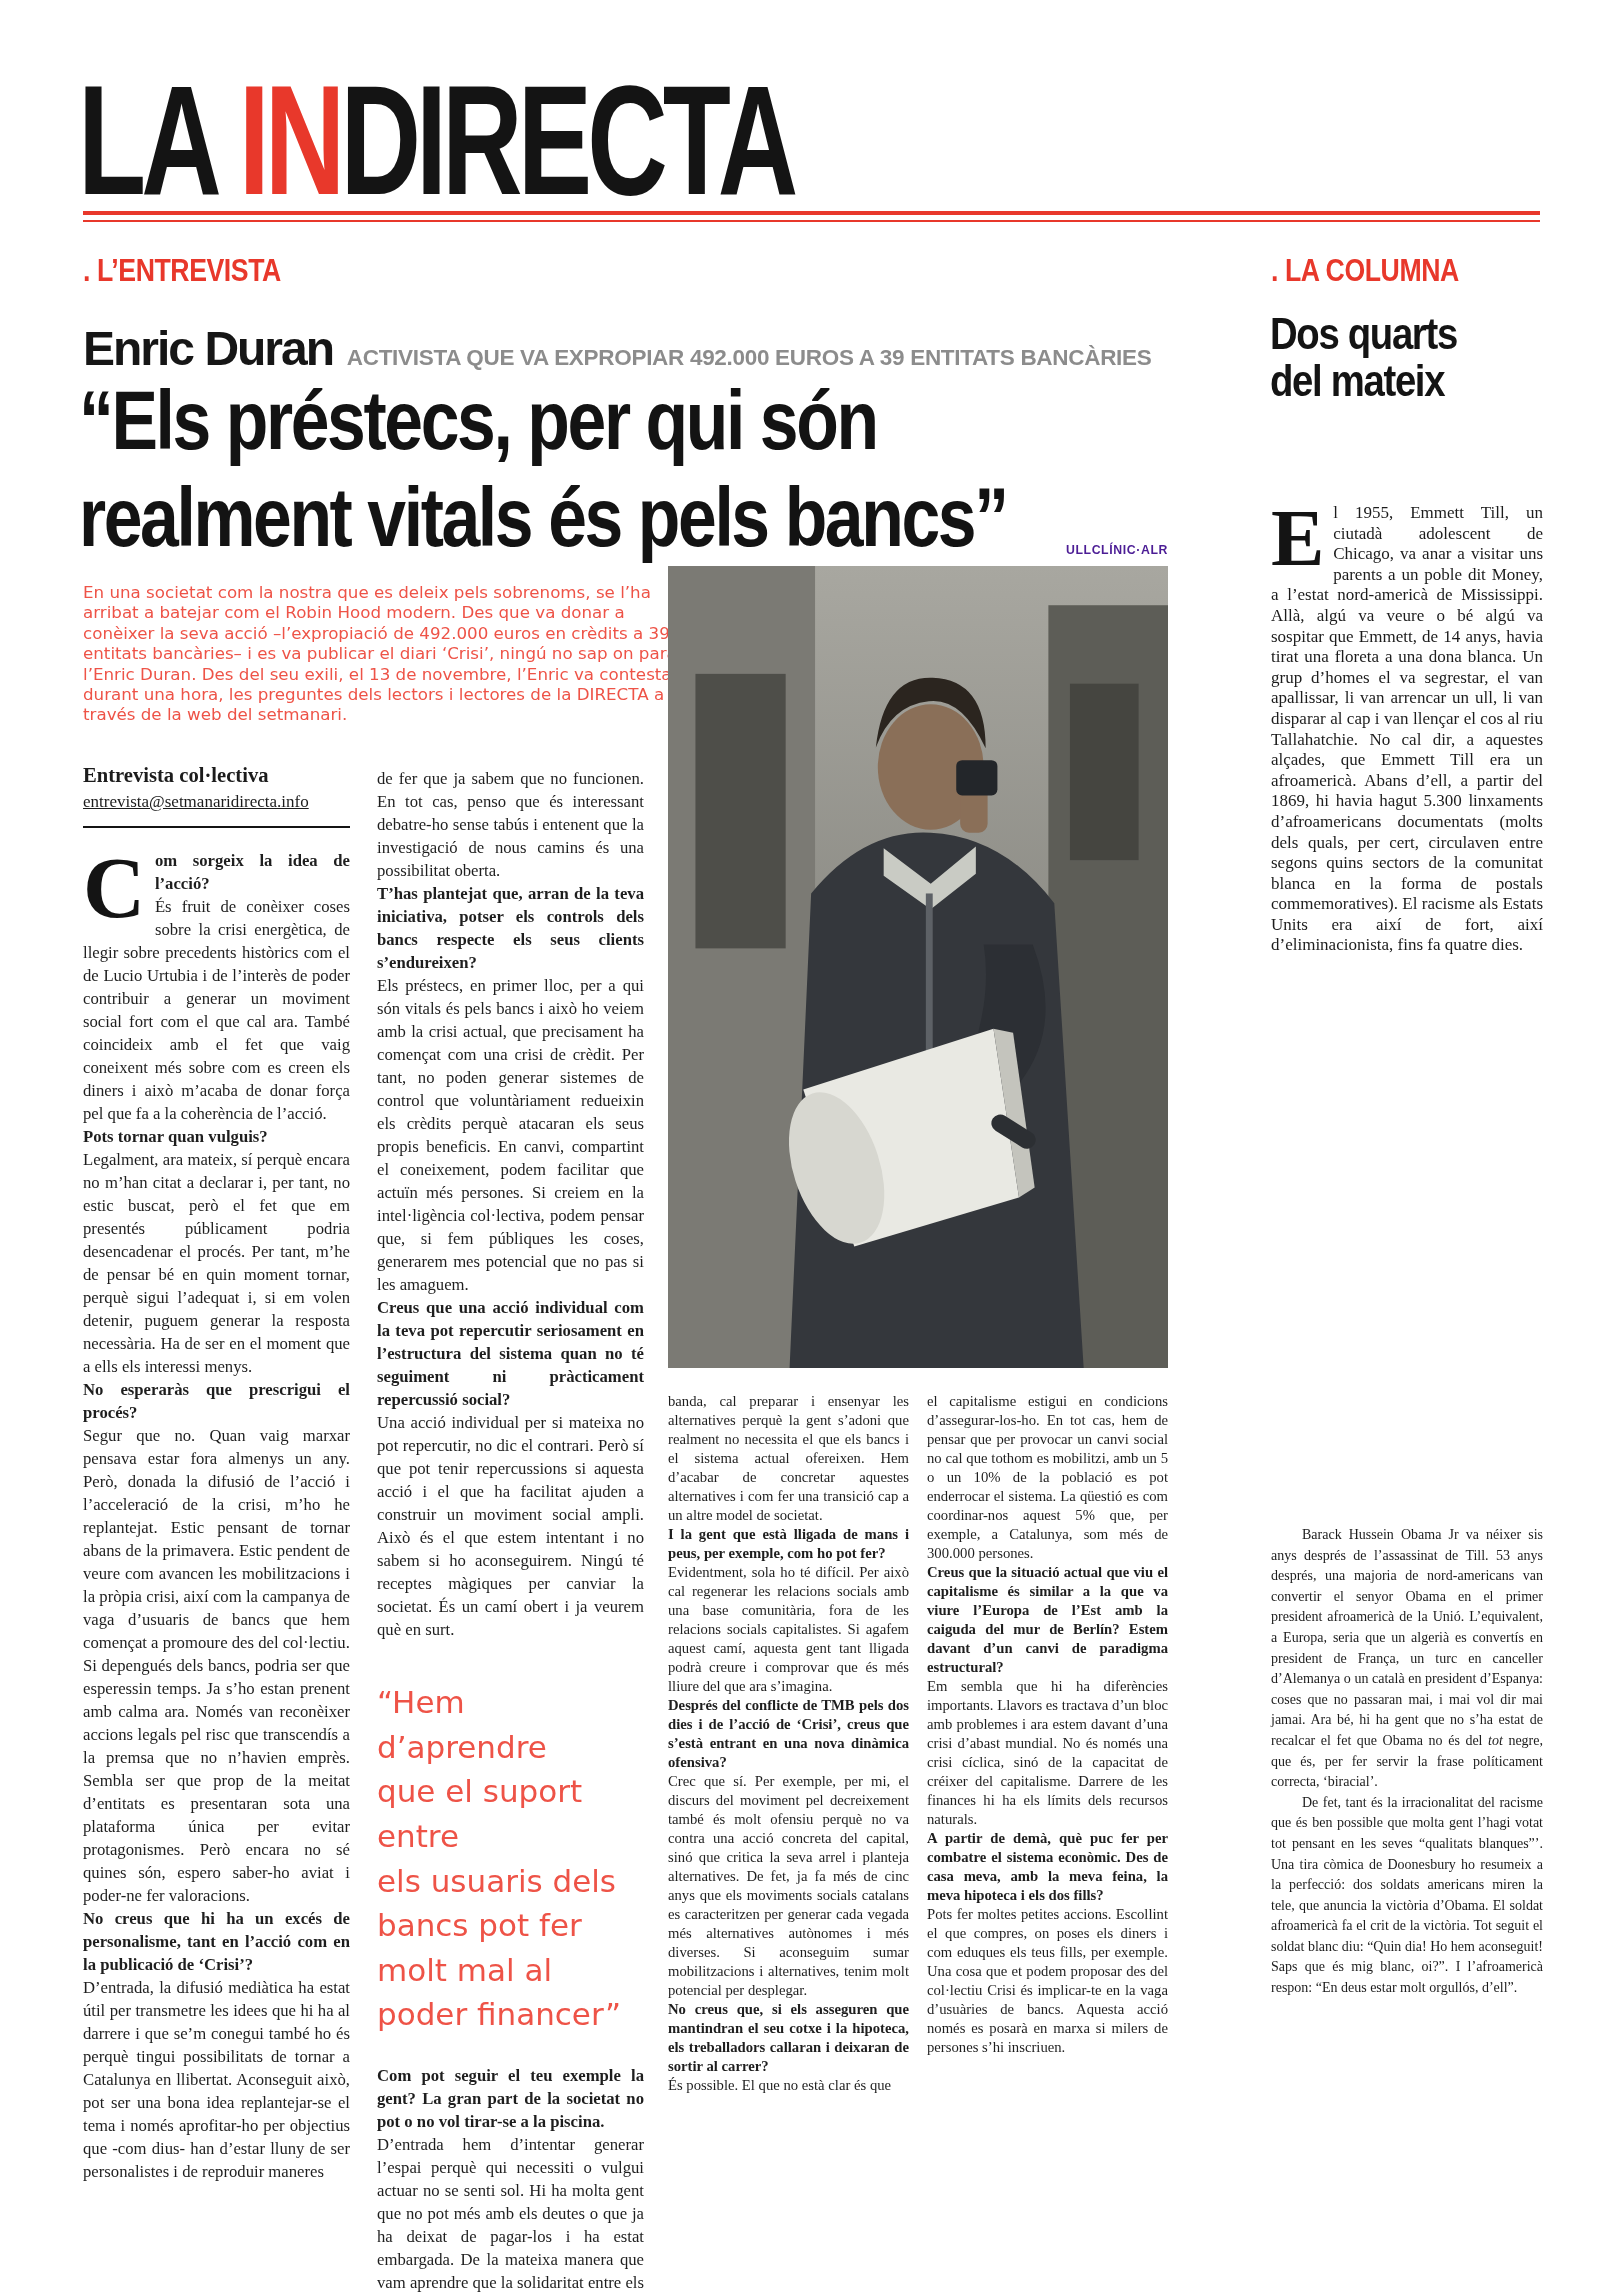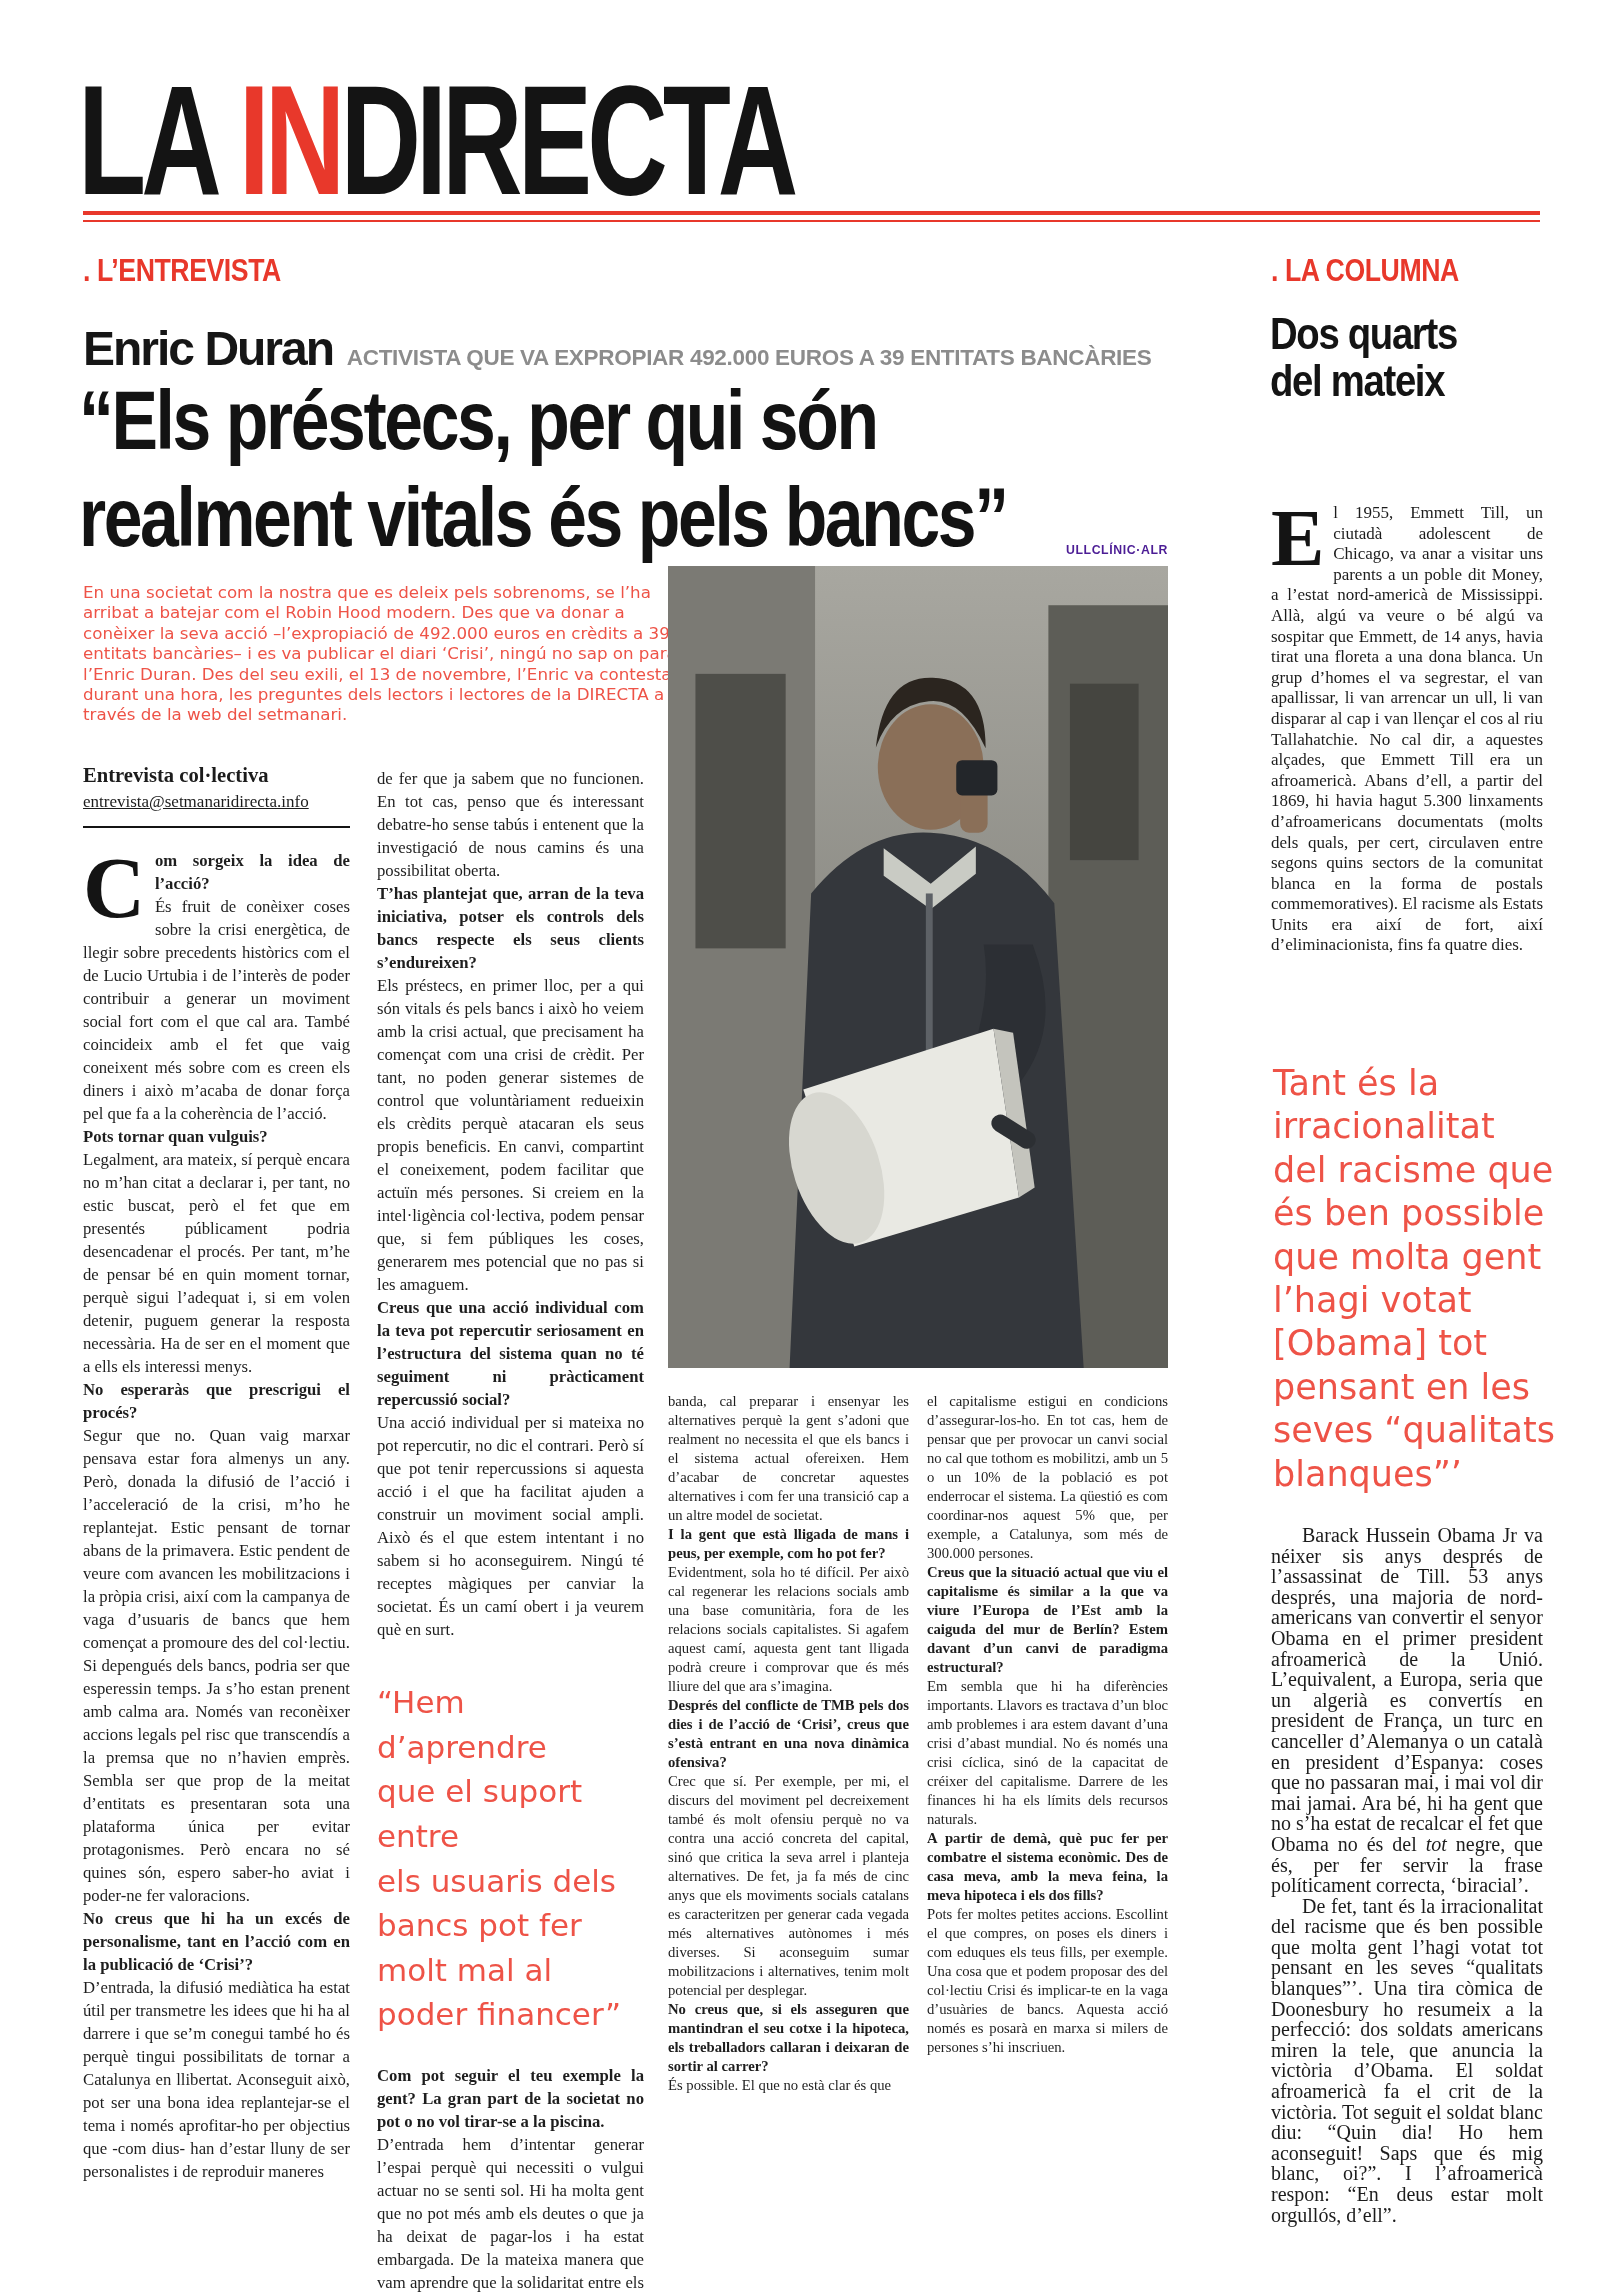--- a/index.html
+++ b/index.html
@@ -71,21 +71,21 @@
 
   
   .col-title{position:absolute;left:1270px;top:310px;margin:0;font-family:"Liberation Sans",sans-serif;
     font-weight:bold;font-size:44px;line-height:1.07;letter-spacing:-1.5px;color:#141414;
     transform:scaleX(0.87);transform-origin:left top;white-space:pre-line;}
   .column-p1{position:absolute;left:1271px;top:503px;width:272px;text-align:justify;
     font-size:17px;line-height:20.6px;}
   .column-p1 .dropcap{font-size:80px;line-height:57px;margin:6.9px 8.8px 0 0;}
   .pq-big{position:absolute;left:1273px;top:1062px;width:304px;font-size:35px;line-height:1.24;}
   .column-rest{position:absolute;left:1271px;top:1525px;width:272px;text-align:justify;
-    font-size:20px;line-height:20.6px;}
+    font-size:14px;line-height:20.6px;}
   .column-rest p{margin:0;text-indent:31px;}
   .it{font-style:italic;}
 </style>
 </head>
 <body>
 
 <div class="page">
 
   <h1 class="masthead"><span>LA </span><span class="red">IN</span><span>DIRECTA</span></h1>
   <div class="rule-double"></div>
@@ -184,29 +184,19 @@
       <p class="para a">Em sembla que hi ha diferències importants. Llavors es tractava d’un bloc amb problemes i ara estem davant d’una crisi d’abast mundial. No és només una crisi cíclica, sinó de la capacitat de créixer del capitalisme. Darrere de les finances hi ha els límits dels recursos naturals.</p>
       <p class="para q">A partir de demà, què puc fer per combatre el sistema econòmic. Des de casa meva, amb la meva feina, la meva hipoteca i els dos fills?</p>
       <p class="para a">Pots fer moltes petites accions. Escollint el que compres, on poses els diners i com eduques els teus fills, per exemple. Una cosa que et podem proposar des del col·lectiu Crisi és implicar-te en la vaga d’usuàries de bancs. Aquesta acció només es posarà en marxa si milers de persones s’hi inscriuen.</p>
     </div>
 
   <h3 class="col-title">Dos quarts
 del mateix</h3>
   <div class="column-p1">
     <span class="dropcap">E</span><span>l 1955, Emmett Till, un ciutadà adolescent de Chicago, va anar a visitar uns parents a un poble dit Money, a l’estat nord-americà de Mississippi. Allà, algú va veure o bé algú va sospitar que Emmett, de 14 anys, havia tirat una floreta a una dona blanca. Un grup d’homes el va segrestar, el van apallissar, li van arrencar un ull, li van disparar al cap i van llençar el cos al riu Tallahatchie. No cal dir, a aquestes alçades, que Emmett Till era un afroamericà. Abans d’ell, a partir del 1869, hi havia hagut 5.300 linxaments d’afroamericans documentats (molts dels quals, per cert, circulaven entre segons quins sectors de la comunitat blanca en la forma de postals commemoratives). El racisme als Estats Units era així de fort, així d’eliminacionista, fins fa quatre dies.</span>
   </div>
-  <div class="pullquote pq-big">Tant és la
-irracionalitat
-del racisme que
-és ben possible
-que molta gent
-l’hagi votat
-[Obama] tot
-pensant en les
-seves “qualitats
-blanques”’</div>
   <div class="column-rest">
     <p><span>Barack Hussein Obama Jr va néixer sis anys després de l’assassinat de Till. 53 anys després, una majoria de nord-americans van convertir el senyor Obama en el primer president afroamericà de la Unió. L’equivalent, a Europa, seria que un algerià es convertís en president de França, un turc en canceller d’Alemanya o un català en president d’Espanya: coses que no passaran mai, i mai vol dir mai jamai. Ara bé, hi ha gent que no s’ha estat de recalcar el fet que Obama no és del </span><span class="it">tot</span><span> negre, que és, per fer servir la frase políticament correcta, ‘biracial’.</span></p>
     <p>De fet, tant és la irracionalitat del racisme que és ben possible que molta gent l’hagi votat tot pensant en les seves “qualitats blanques”’. Una tira còmica de Doonesbury ho resumeix a la perfecció: dos soldats americans miren la tele, que anuncia la victòria d’Obama. El soldat afroamericà fa el crit de la victòria. Tot seguit el soldat blanc diu: “Quin dia! Ho hem aconseguit! Saps que és mig blanc, oi?”. I l’afroamericà respon: “En deus estar molt orgullós, d’ell”.</p>
   </div>
 
 </div>
 
 
 </body></html>

